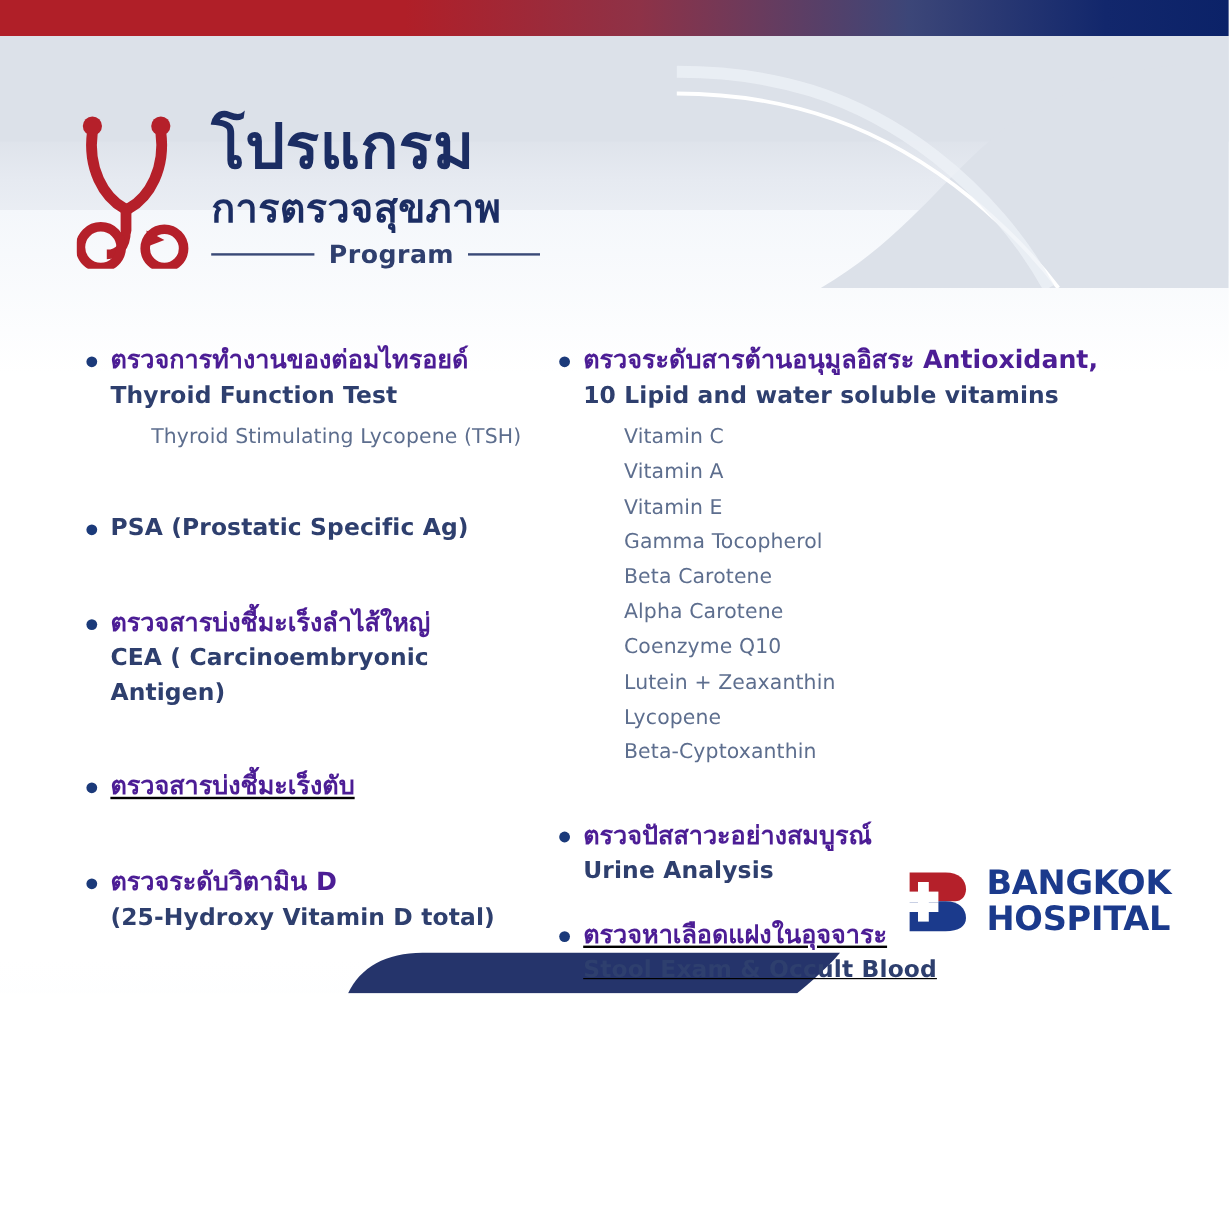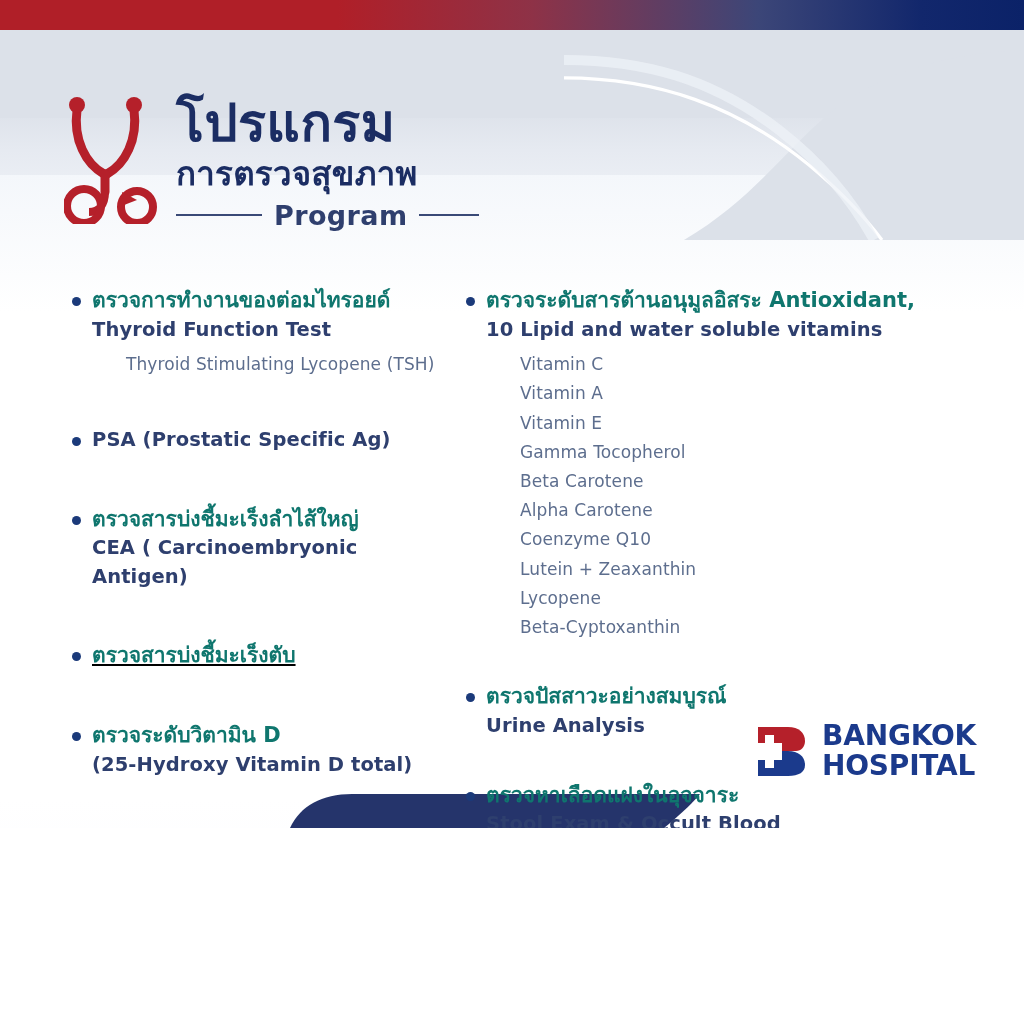--- a/index.html
+++ b/index.html
@@ -46,35 +46,35 @@
     letter-spacing:.5px;
   }
   .t-thai-2{
     font-size:33px; font-weight:bold; color:#1b2d63; line-height:1.25; margin-top:2px;
     letter-spacing:.3px;
   }
   .t-prog-wrap{ display:flex; align-items:center; margin-top:6px; }
   .t-rule{ height:2px; background:#3a4a77; }
   .t-rule.left{ width:86px; margin-right:12px; }
   .t-rule.right{ width:60px; margin-left:12px; }
-  .t-program{ font-size:27px; font-weight:bold; color:#2f3f6e; letter-spacing:.4px; }
+  .t-program{ font-size:21px; font-weight:bold; color:#2f3f6e; letter-spacing:.4px; }
 
   
   .cols{ position:absolute; top:286px; left:0; width:1024px; z-index:10; display:flex; }
   .col{ position:relative; }
   .col-left{ width:448px; padding-left:70px; }
   .col-right{ width:500px; padding-left:16px; }
 
   .item{ position:relative; padding-left:22px; }
   .item .bullet{
     position:absolute; left:2px; top:11px; width:9px; height:9px;
     border-radius:50%; background:#1b3a7a;
   }
   .line-thai{
-    font-size:21px; font-weight:bold; color:#0f766e; line-height:1.42;
+    font-size:21px; font-weight:bold; color:#4c1d95; line-height:1.42;
     letter-spacing:0;
   }
   .line-en{
     font-size:19.5px; font-weight:bold; color:#2e3f6e; line-height:1.45;
     letter-spacing:.1px;
   }
   .subs{ margin-top:6px; padding-left:34px; }
   .sub{
     font-size:17px; font-weight:normal; color:#5d6e8e; line-height:1.72;
     letter-spacing:.1px;
@@ -182,21 +182,21 @@
             <div class="sub">Lutein + Zeaxanthin</div>
             <div class="sub">Lycopene</div>
             <div class="sub">Beta-Cyptoxanthin</div>
           </div>
         </div>
         <div class="item" style="margin-top: 40px;">
           <span class="bullet"></span>
           <div class="line-thai">ตรวจปัสสาวะอย่างสมบูรณ์</div>
           <div class="line-en">Urine Analysis</div>
         </div>
-        <div class="item" style="margin-top: 40px;">
+        <div class="item" style="margin-top: 24px; text-decoration: underline;">
           <span class="bullet"></span>
           <div class="line-thai">ตรวจหาเลือดแฝงในอุจจาระ</div>
           <div class="line-en">Stool Exam &amp; Occult Blood</div>
         </div>
       </div>
   </div>
 
   <svg class="bottom-deco" viewBox="0 0 1024 150" preserveAspectRatio="none">
     <path d="M640,150 C700,70 790,22 900,8 C950,2 1000,0 1024,0 L1024,150 Z" fill="#ffffff"></path>
     <path d="M290,150 C300,128 322,116 352,116 L700,116 C690,128 676,140 664,150 Z" fill="#25346b"></path>

